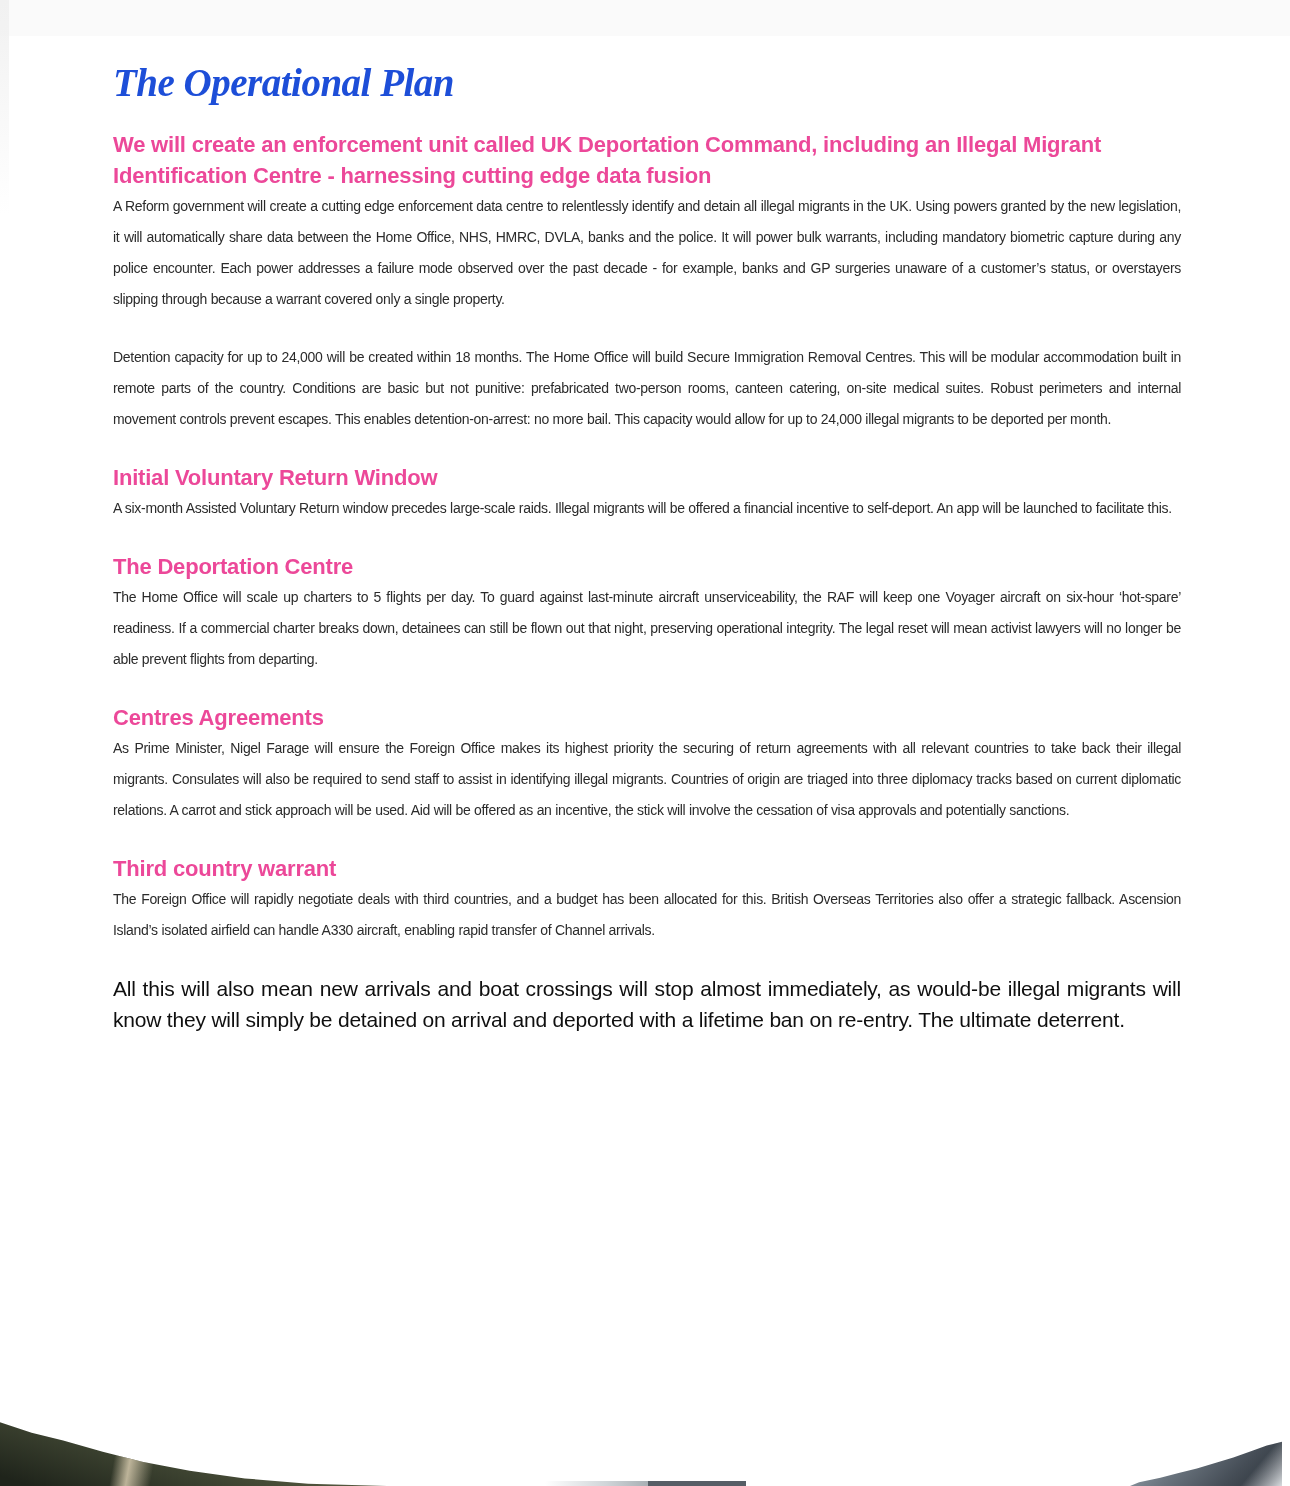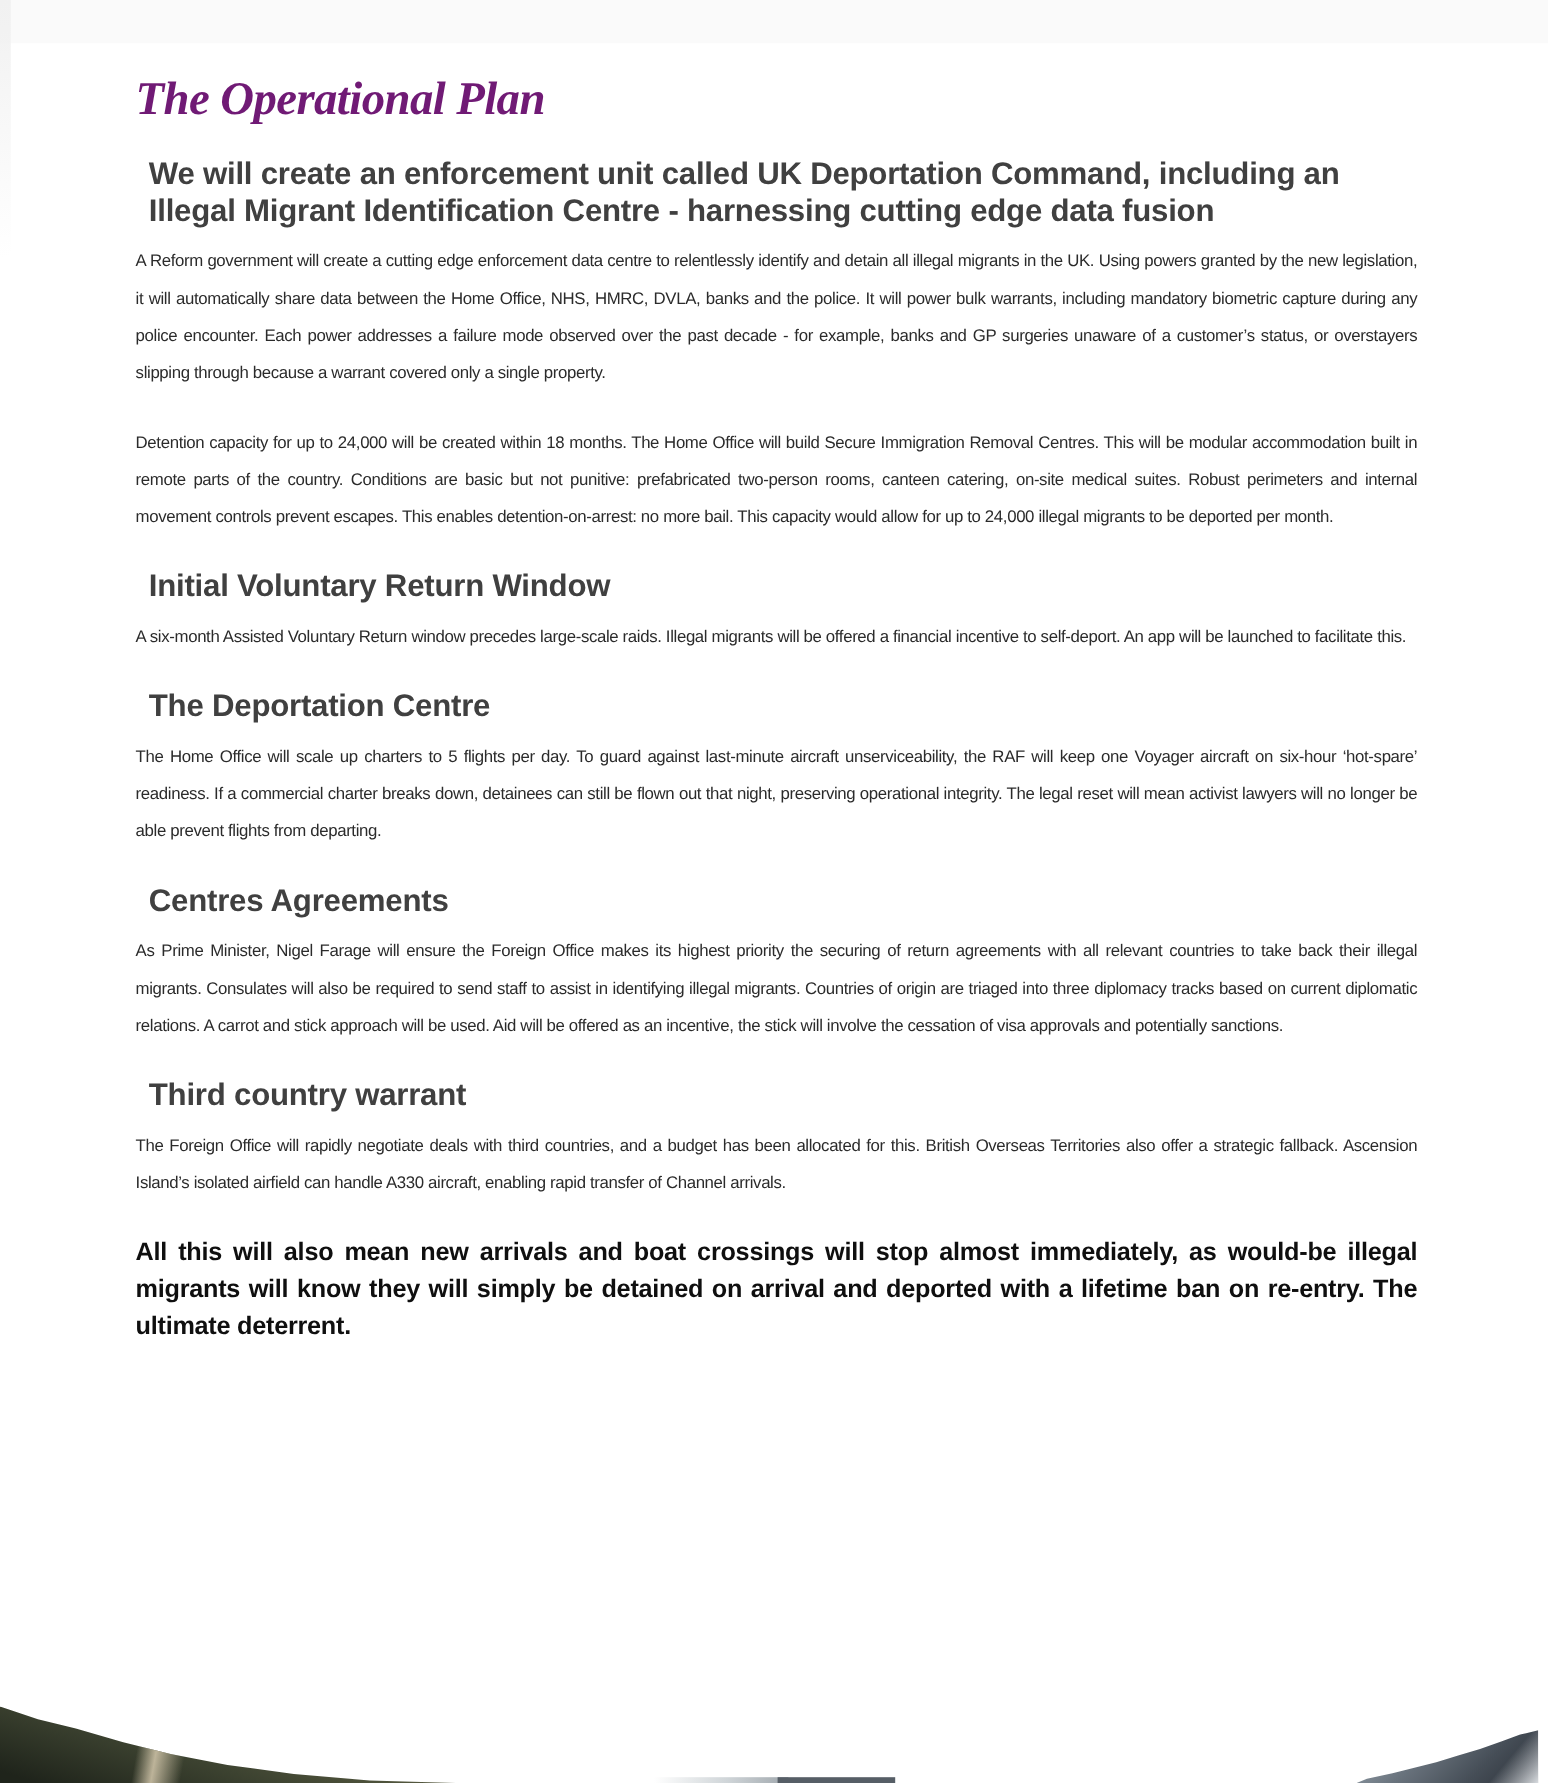--- a/index.html
+++ b/index.html
@@ -24,43 +24,43 @@
     left: 113px;
     top: 60px;
     width: 1068px;
   }
   .doc-title {
     font-family: "Liberation Serif", serif;
     font-style: italic;
     font-weight: 700;
     font-size: 39px;
     letter-spacing: -0.5px;
-    color: #701a75;
+    color: #1d4ed8;
     margin: 0 0 24px 0;
   }
   .section { margin: 0 0 27px 0; }
   .section-heading {
-    font-size: 26px;
+    font-size: 22px;
     font-weight: 700;
     letter-spacing: -0.2px;
     line-height: 31px;
-    color: #404040;
-    margin: 11px;
+    color: #ec4899;
+    margin: 0;
   }
   .section-body {
     font-size: 14px;
     letter-spacing: -0.3px;
     line-height: 31px;
     color: #2b2b2b;
     text-align: justify;
     margin: 0;
   }
   .closing {
     font-size: 21px;
-    font-weight: 700;
+    font-weight: 400;
     letter-spacing: -0.2px;
     line-height: 31px;
     color: #0f0f0f;
     text-align: justify;
     margin: 0;
   }
   
   .hill-fragment {
     position: absolute;
     left: 0; bottom: 0;

